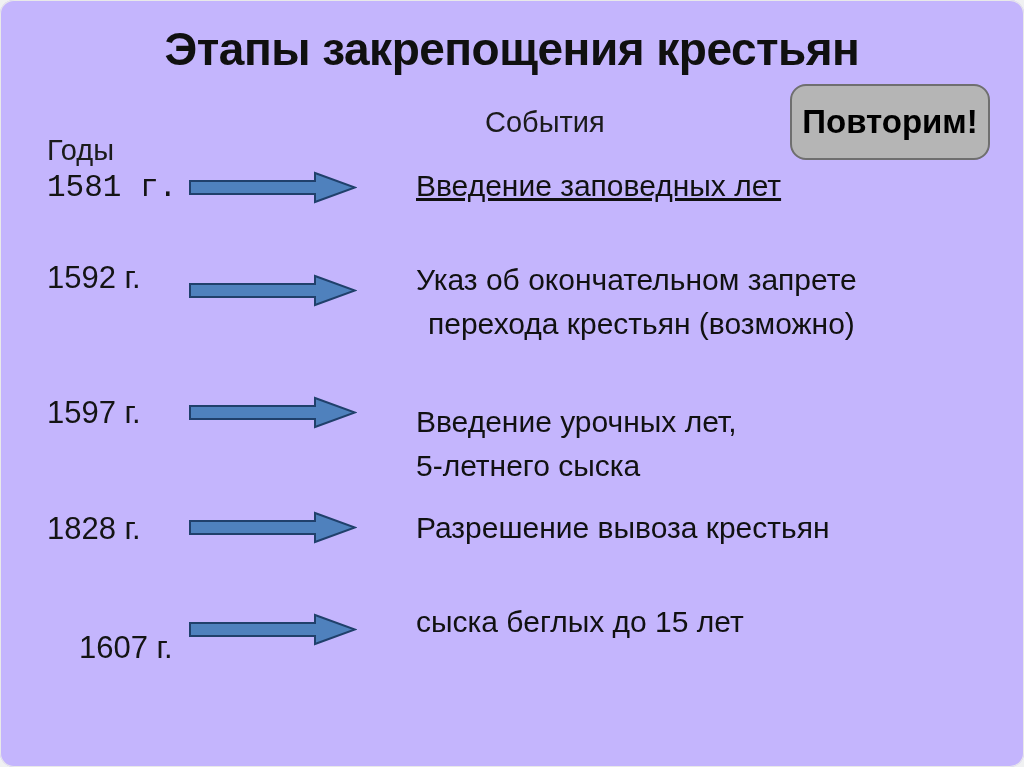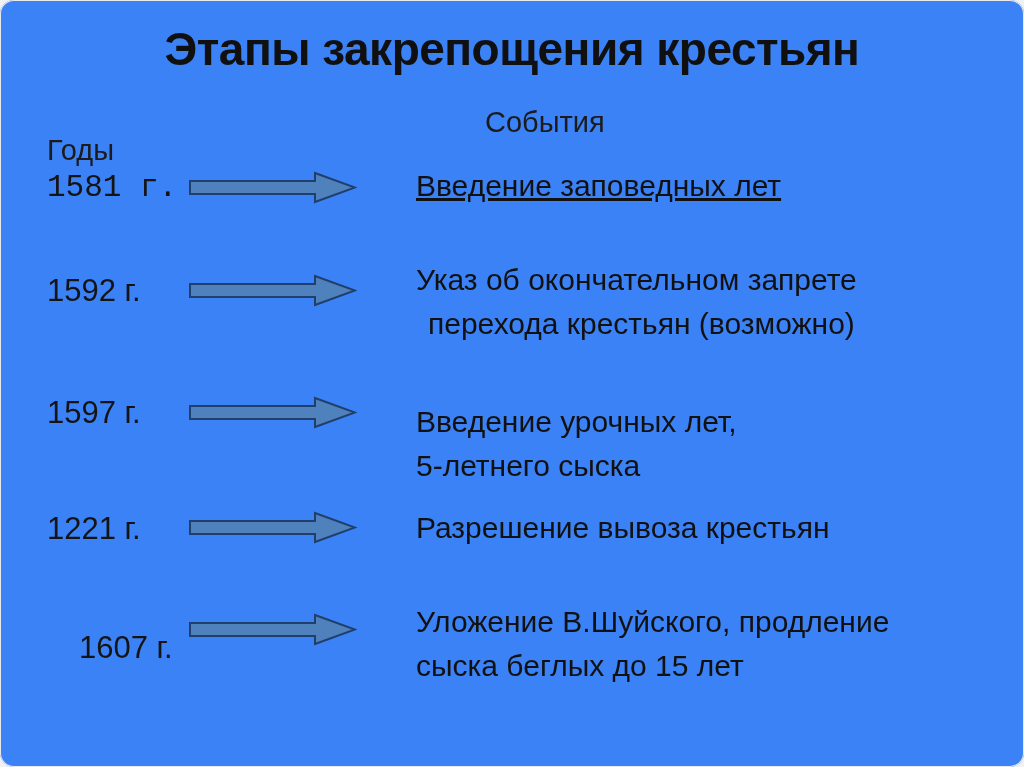--- a/index.html
+++ b/index.html
@@ -13,21 +13,21 @@
   body{
     width:1024px; height:767px;
     background:#f0f1f2;
     font-family:"Liberation Sans", sans-serif;
     color:#141414;
     overflow:hidden;
   }
   .slide{
     position:absolute; left:0; top:0;
     width:1024px; height:767px;
-    background:#3b82f6;
+    background:#c4b5fd;
     border-radius:14px;
     box-shadow: inset 0 0 0 1px #e9e9e9;
     overflow:hidden;
     padding-left:16px;
   }
   .title{
     position:absolute; top:22px; left:0; width:100%;
     text-align:center;
     font-size:46px; font-weight:700;
     letter-spacing:-0.5px;
@@ -72,36 +72,39 @@
     stroke-linejoin:miter;
   }
   .event{
     position:absolute; left:416px;
     font-size:30px; line-height:44px;
     color:#111;
     white-space:nowrap;
   }
   
   .r1{ top:0; } .r1 .year{ top:172px;font-family:Liberation Mono, monospace; } .r1 .arrow{ top:171px; } .r1 .event{ top:164px;text-decoration:underline; }
-  .r2{ top:0; } .r2 .year{ top:275px;text-align:right; } .r2 .arrow{ top:274px; } .r2 .event{ top:258px; }
+  .r2{ top:0; } .r2 .year{ top:262px;text-align:right; } .r2 .arrow{ top:274px; } .r2 .event{ top:258px; }
   .r3{ top:0; } .r3 .year{ top:397px; } .r3 .arrow{ top:396px; } .r3 .event{ top:390px;margin-top:10px; }
   .r4{ top:0; } .r4 .year{ top:513px; } .r4 .arrow{ top:511px; } .r4 .event{ top:506px; }
   .r5{ top:0; } .r5 .year{ top:632px;margin-left:32px; } .r5 .arrow{ top:613px; } .r5 .event{ top:600px; }
   .r2 .line2{ padding-left:12px; }
 </style>
 </head>
 <body>
 
 <div class="slide">
 
   <div class="title">Этапы закрепощения крестьян</div>
 
   <div class="col-header col-years">Годы</div>
   <div class="col-header col-events">События</div>
 
+  <button class="review-btn">
+    <span>Повторим!</span>
+  </button>
 
   <div class="row r1">
     <div class="year">1581 г.</div>
     <svg class="arrow" viewBox="0 0 168 33" preserveAspectRatio="none" aria-hidden="true">
       <polygon points="1,10 126,10 126,2 166,16.5 126,31 126,23 1,23"></polygon>
     </svg>
     <div class="event">
       <div class="line1">Введение заповедных лет</div>
       <div class="line2"></div>
     </div>
@@ -123,34 +126,33 @@
     <svg class="arrow" viewBox="0 0 168 33" preserveAspectRatio="none" aria-hidden="true">
       <polygon points="1,10 126,10 126,2 166,16.5 126,31 126,23 1,23"></polygon>
     </svg>
     <div class="event">
       <div class="line1">Введение урочных лет,</div>
       <div class="line2">5-летнего сыска</div>
     </div>
   </div>
 
   <div class="row r4">
-    <div class="year">1221 г.</div>
+    <div class="year">1828 г.</div>
     <svg class="arrow" viewBox="0 0 168 33" preserveAspectRatio="none" aria-hidden="true">
       <polygon points="1,10 126,10 126,2 166,16.5 126,31 126,23 1,23"></polygon>
     </svg>
     <div class="event">
       <div class="line1">Разрешение вывоза крестьян</div>
       <div class="line2"></div>
     </div>
   </div>
 
   <div class="row r5">
     <div class="year">1607 г.</div>
     <svg class="arrow" viewBox="0 0 168 33" preserveAspectRatio="none" aria-hidden="true">
       <polygon points="1,10 126,10 126,2 166,16.5 126,31 126,23 1,23"></polygon>
     </svg>
     <div class="event">
-      <div class="line1">Уложение В.Шуйского, продление</div>
       <div class="line2">сыска беглых до 15 лет</div>
     </div>
   </div>
 
 </div>
 
 </body></html>

